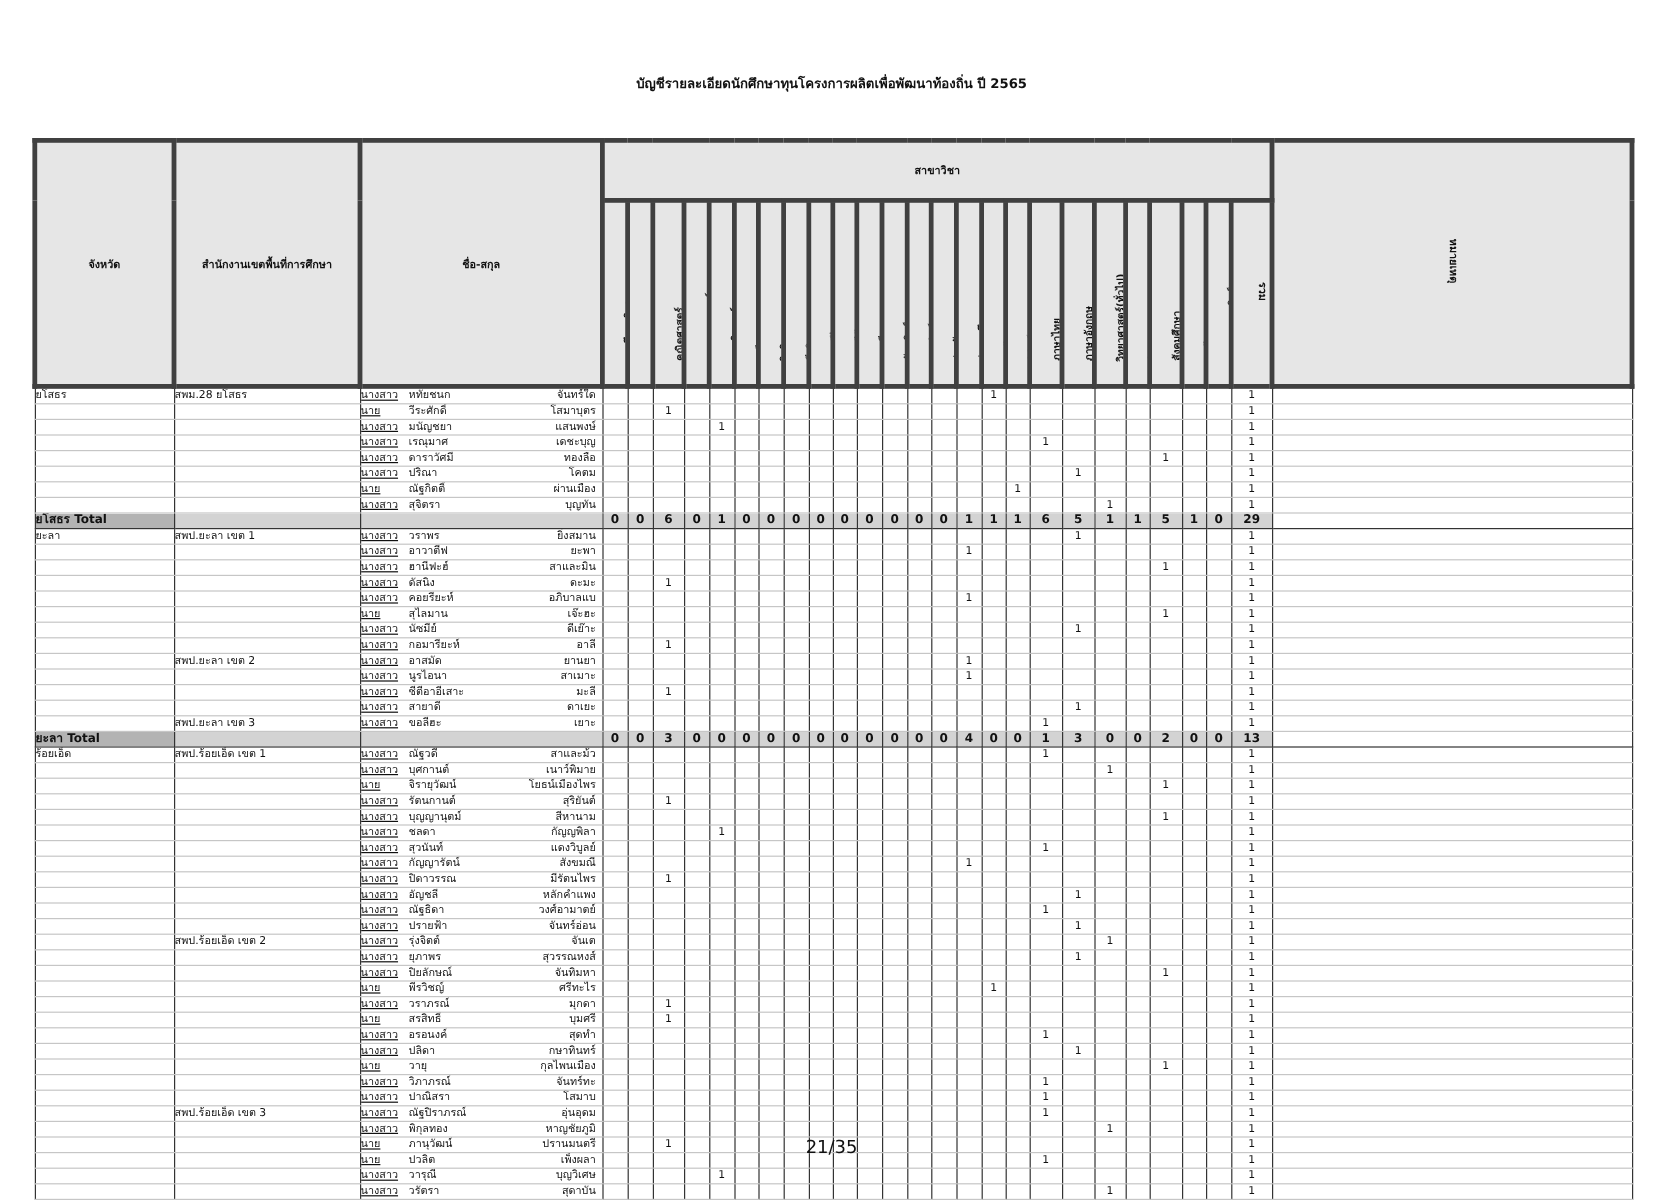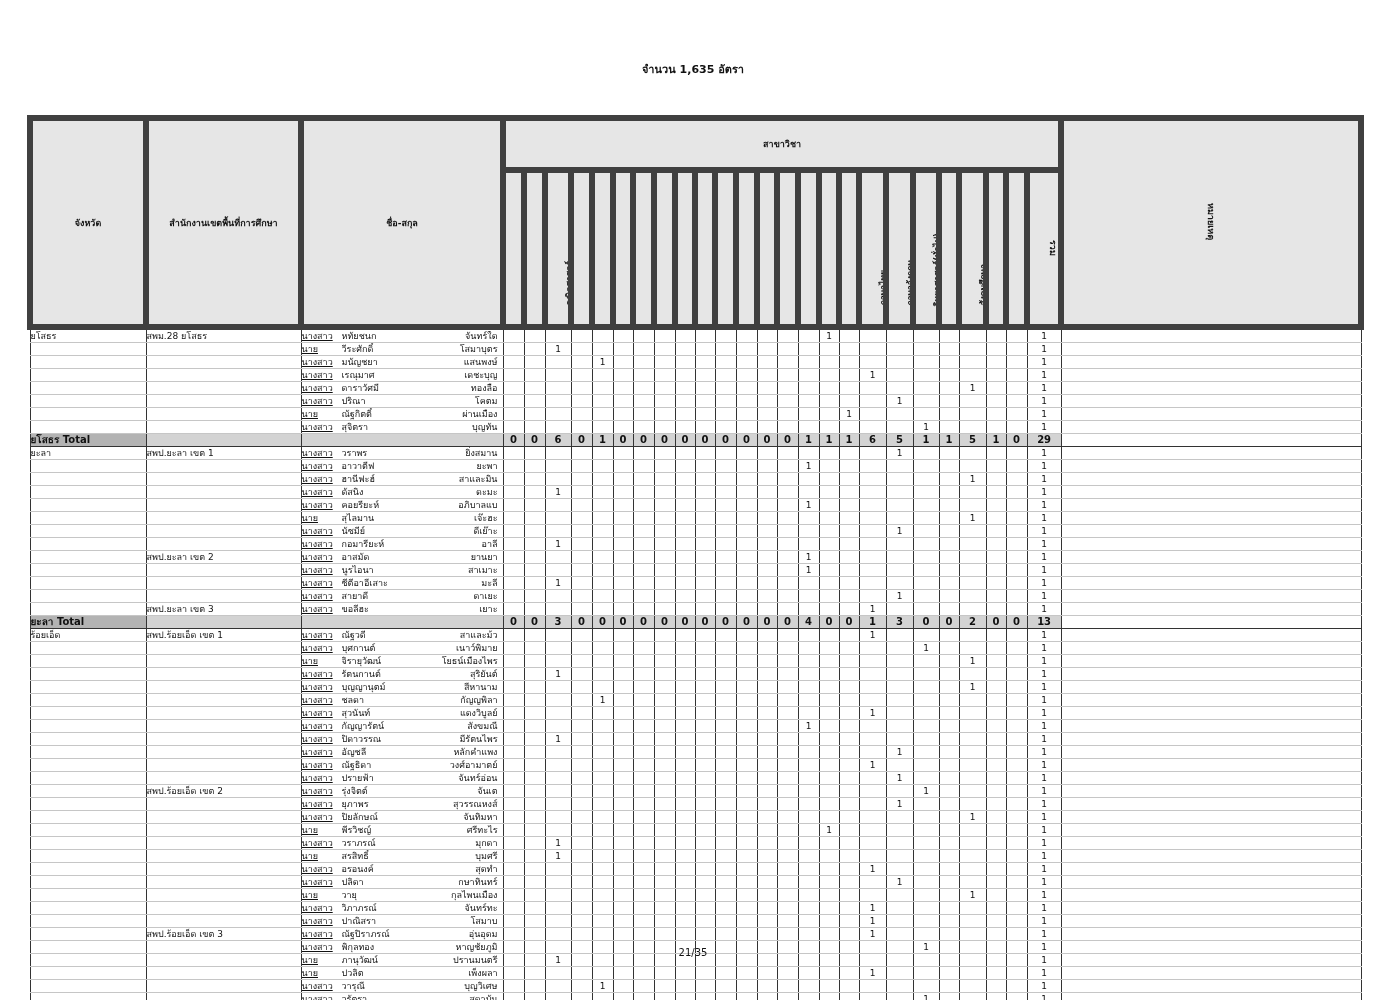--- a/index.html
+++ b/index.html
@@ -3,21 +3,21 @@
 <meta charset="utf-8">
 <style>
   html, body { margin:0; padding:0; background:#ffffff; }
   body { width:1395px; height:1000px; position:relative; overflow:hidden;
          font-family:"DejaVu Sans", sans-serif; color:#111; }
   .title-block { position:absolute; left:0; top:63px; width:1386px; text-align:center;
                  font-weight:bold; font-size:11px; line-height:13px; }
   .title-block div { white-space:nowrap; }
   .sheet { position:absolute; left:27px; top:115px; }
   table.grid { border-collapse:collapse; table-layout:fixed; width:1331px; }
-  table.grid th { background:#e6e6e6; border:6px solid #404040; font-size:9px; font-weight:bold;
+  table.grid th { background:#e6e6e6; border:4px solid #404040; font-size:9px; font-weight:bold;
                   padding:16px; color:#111; overflow:hidden;margin-top:39px; }
   th.band { height:12px; font-size:9px; text-align:center; }
   th.big { height:132px; text-align:center; vertical-align:middle; }
   th.subj-h { height:119px; vertical-align:bottom; padding-bottom:3px; }
   .vtext-up { display:inline-block; writing-mode:vertical-rl; transform:rotate(180deg);
               white-space:nowrap; font-size:8.5px; line-height:10px; }
   .vtext-down { display:inline-block; writing-mode:vertical-rl; white-space:nowrap;
                 font-size:9px; }
   table.grid td { height:12px; padding:0; font-size:9px; line-height:12px;
                   border-left:1px solid #333; border-right:1px solid #333;
@@ -29,27 +29,27 @@
   td.c-name .pfx { width:40px;text-decoration:underline; }
   td.c-name .fn { width:76px; }
   td.c-name .ln { width:80px;text-align:right; }
   td.c-val { text-align:center; font-size:9px; }
   td.c-total { text-align:center; }
   tr.total-row td { background:#d3d3d3; font-weight:bold; font-size:10px;
                     border-top:1px solid #333; border-bottom:1px solid #333; }
   tr.total-row td.c-prov { background:#b3b3b3; }
   tr.total-row td.c-remarks { background:#ffffff; }
   .footer { position:absolute; left:0; width:1386px; top:947px; text-align:center;
-            font-size:10px; }
+            font-size:15px; }
 </style>
 </head>
 <body>
 
 <div class="title-block">
-  <div>จำนวน 1,635  อัตรา</div>
+  <div>บัญชีรายละเอียดนักศึกษาทุนโครงการผลิตเพื่อพัฒนาท้องถิ่น ปี 2565</div>
 </div>
 
 <div class="sheet">
   <table class="grid">
     <colgroup>
       <col style="width:116px">
         <col style="width:155px">
         <col style="width:202px">
       <col style="width:21px">
         <col style="width:21px">

